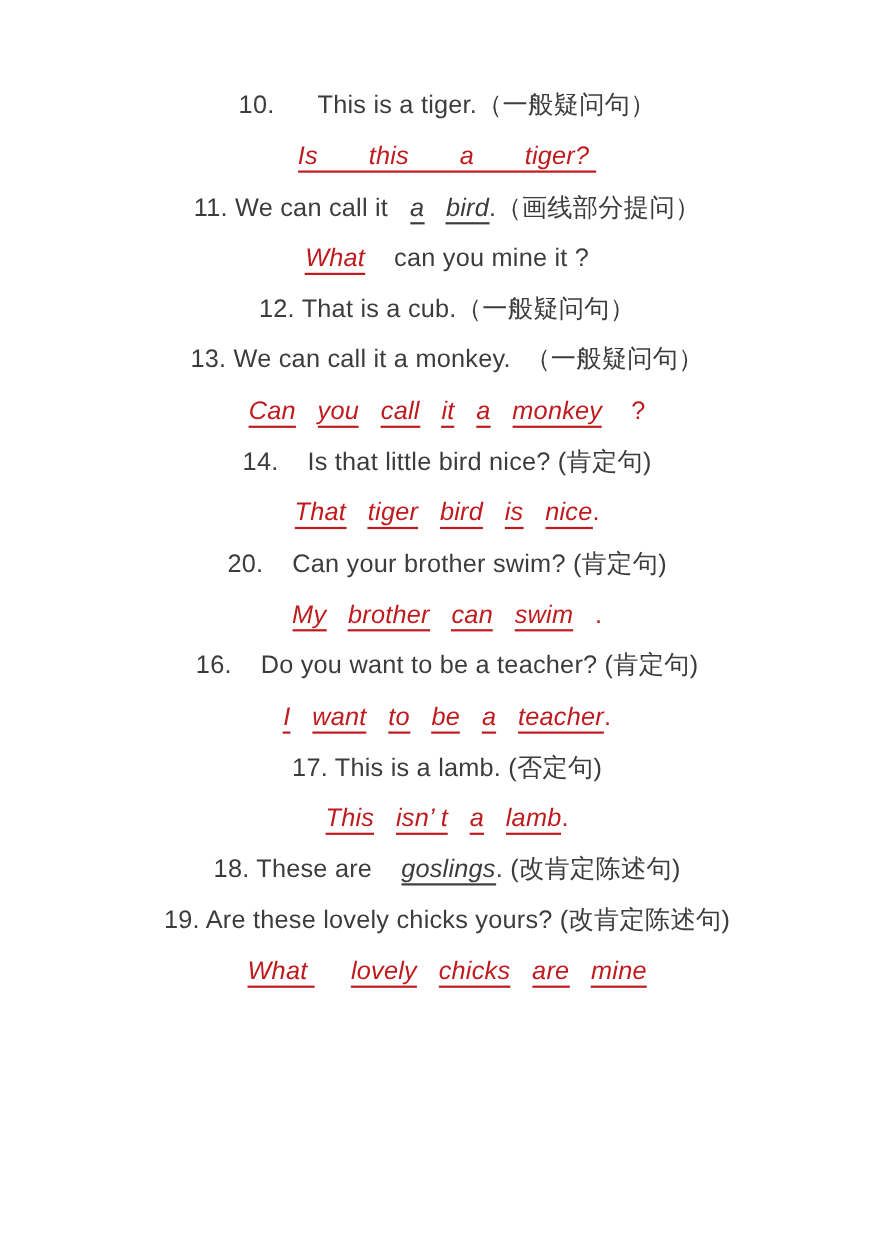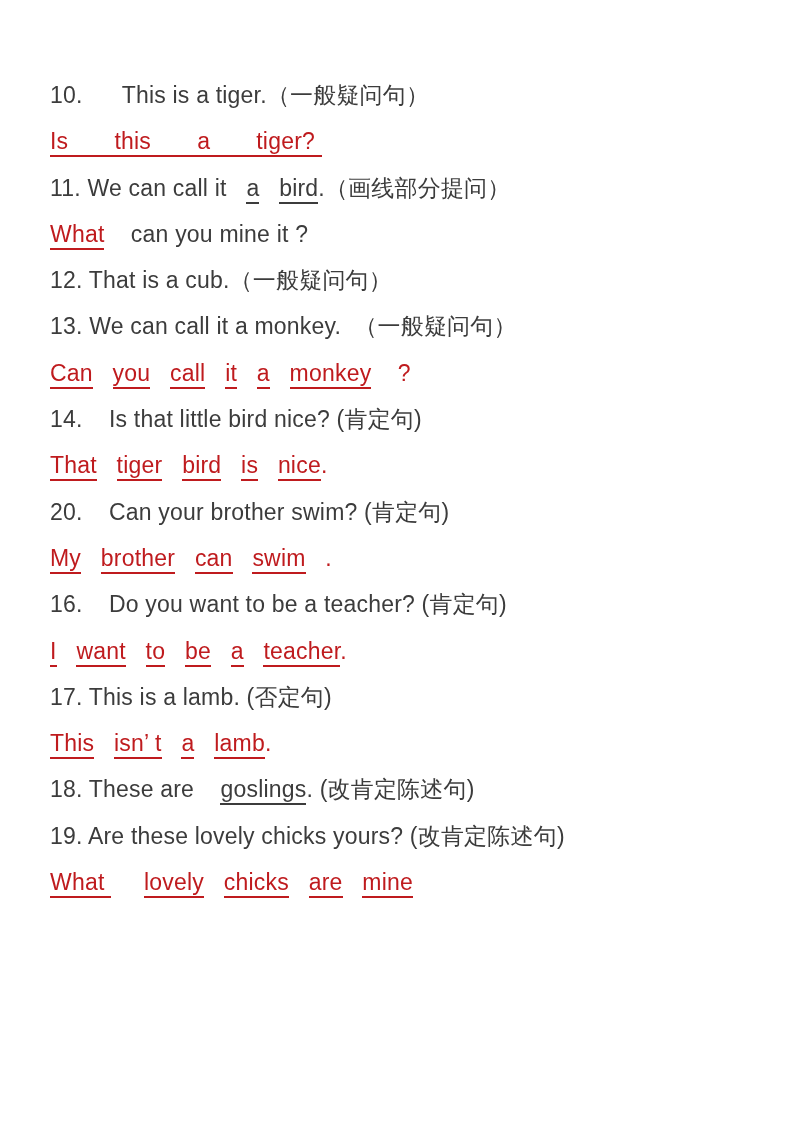--- a/index.html
+++ b/index.html
@@ -14,34 +14,36 @@
     font-family:"Liberation Sans","DejaVu Sans",sans-serif;
   }
   .page{
     position:relative;
     width:793px;height:1122px;
     background:var(--page-bg);
     overflow:hidden;
   }
   .content{
     padding:72px 30px 0 50px;
+    text-align:center;
   }
   .line{
     font-size:23px;
     line-height:46.3px;
     height:46.3px;
     color:var(--text-color);
     white-space:pre;
     letter-spacing:0.2px;
   }
   .seg{color:inherit;}
   .seg.red{color:var(--red-color);}
   .seg.u{
     border-bottom:2px solid currentColor;
     padding-bottom:1px;
+    font-style:italic;
   }
 </style>
 </head>
 <body>
 
 <div class="page">
   <div class="content">
       <div class="line"><span class="seg">10.      This is a tiger.（一般疑问句）</span></div>
       <div class="line"><span class="seg red u">Is       this       a       tiger? </span></div>
       <div class="line"><span class="seg">11. We can call it</span><span class="seg">   </span><span class="seg u">a</span><span class="seg">   </span><span class="seg u">bird</span><span class="seg">.（画线部分提问）</span></div>

